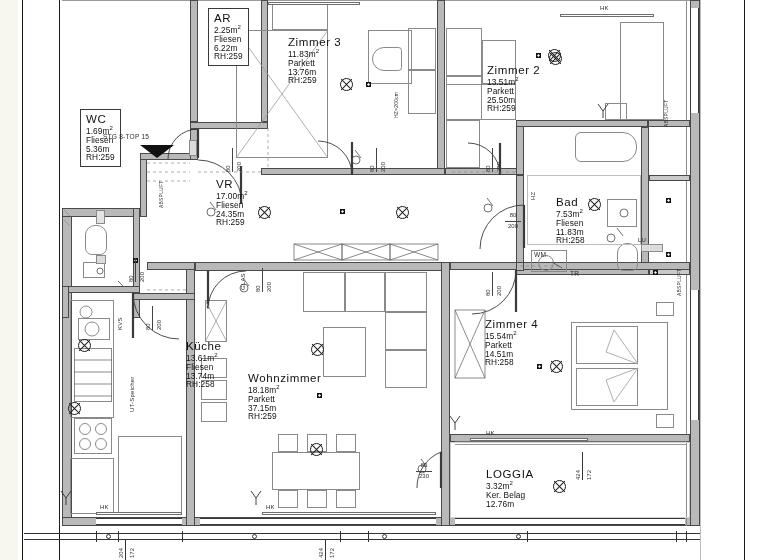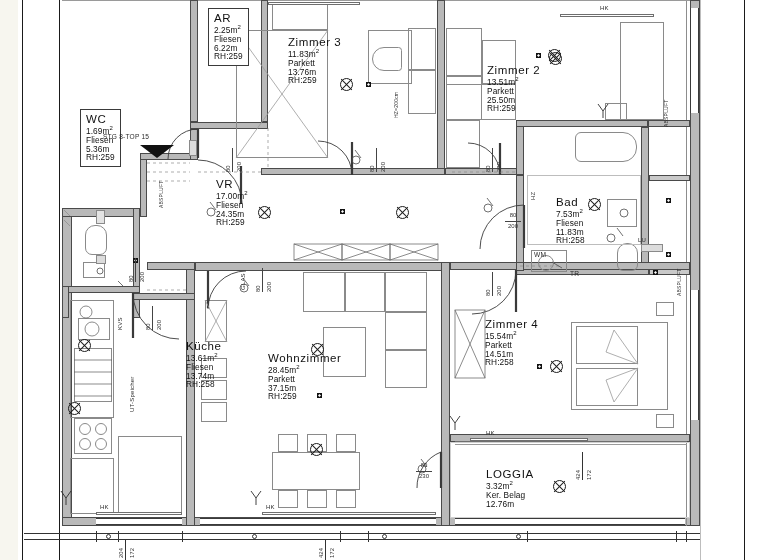--- a/index.html
+++ b/index.html
@@ -492,23 +492,23 @@
   </div>
 
   <div class="room" style="left:142px;top:340px;margin-left:44px;">
     <div class="nm">Küche</div>
     <div class="sub"><span>13.61m</span><span class="sup">2</span></div>
     <div class="sub">Fliesen</div>
     <div class="sub">13.74m</div>
     <div class="sub">RH:258</div>
   </div>
 
-  <div class="room" style="left:248px;top:352px;margin-left:20px;">
+  <div class="room" style="left:248px;top:372px;">
     <div class="nm">Wohnzimmer</div>
-    <div class="sub"><span>28.45m</span><span class="sup">2</span></div>
+    <div class="sub"><span>18.18m</span><span class="sup">2</span></div>
     <div class="sub">Parkett</div>
     <div class="sub">37.15m</div>
     <div class="sub">RH:259</div>
   </div>
 
   <div class="room" style="left:485px;top:318px;">
     <div class="nm">Zimmer 4</div>
     <div class="sub"><span>15.54m</span><span class="sup">2</span></div>
     <div class="sub">Parkett</div>
     <div class="sub">14.51m</div>

